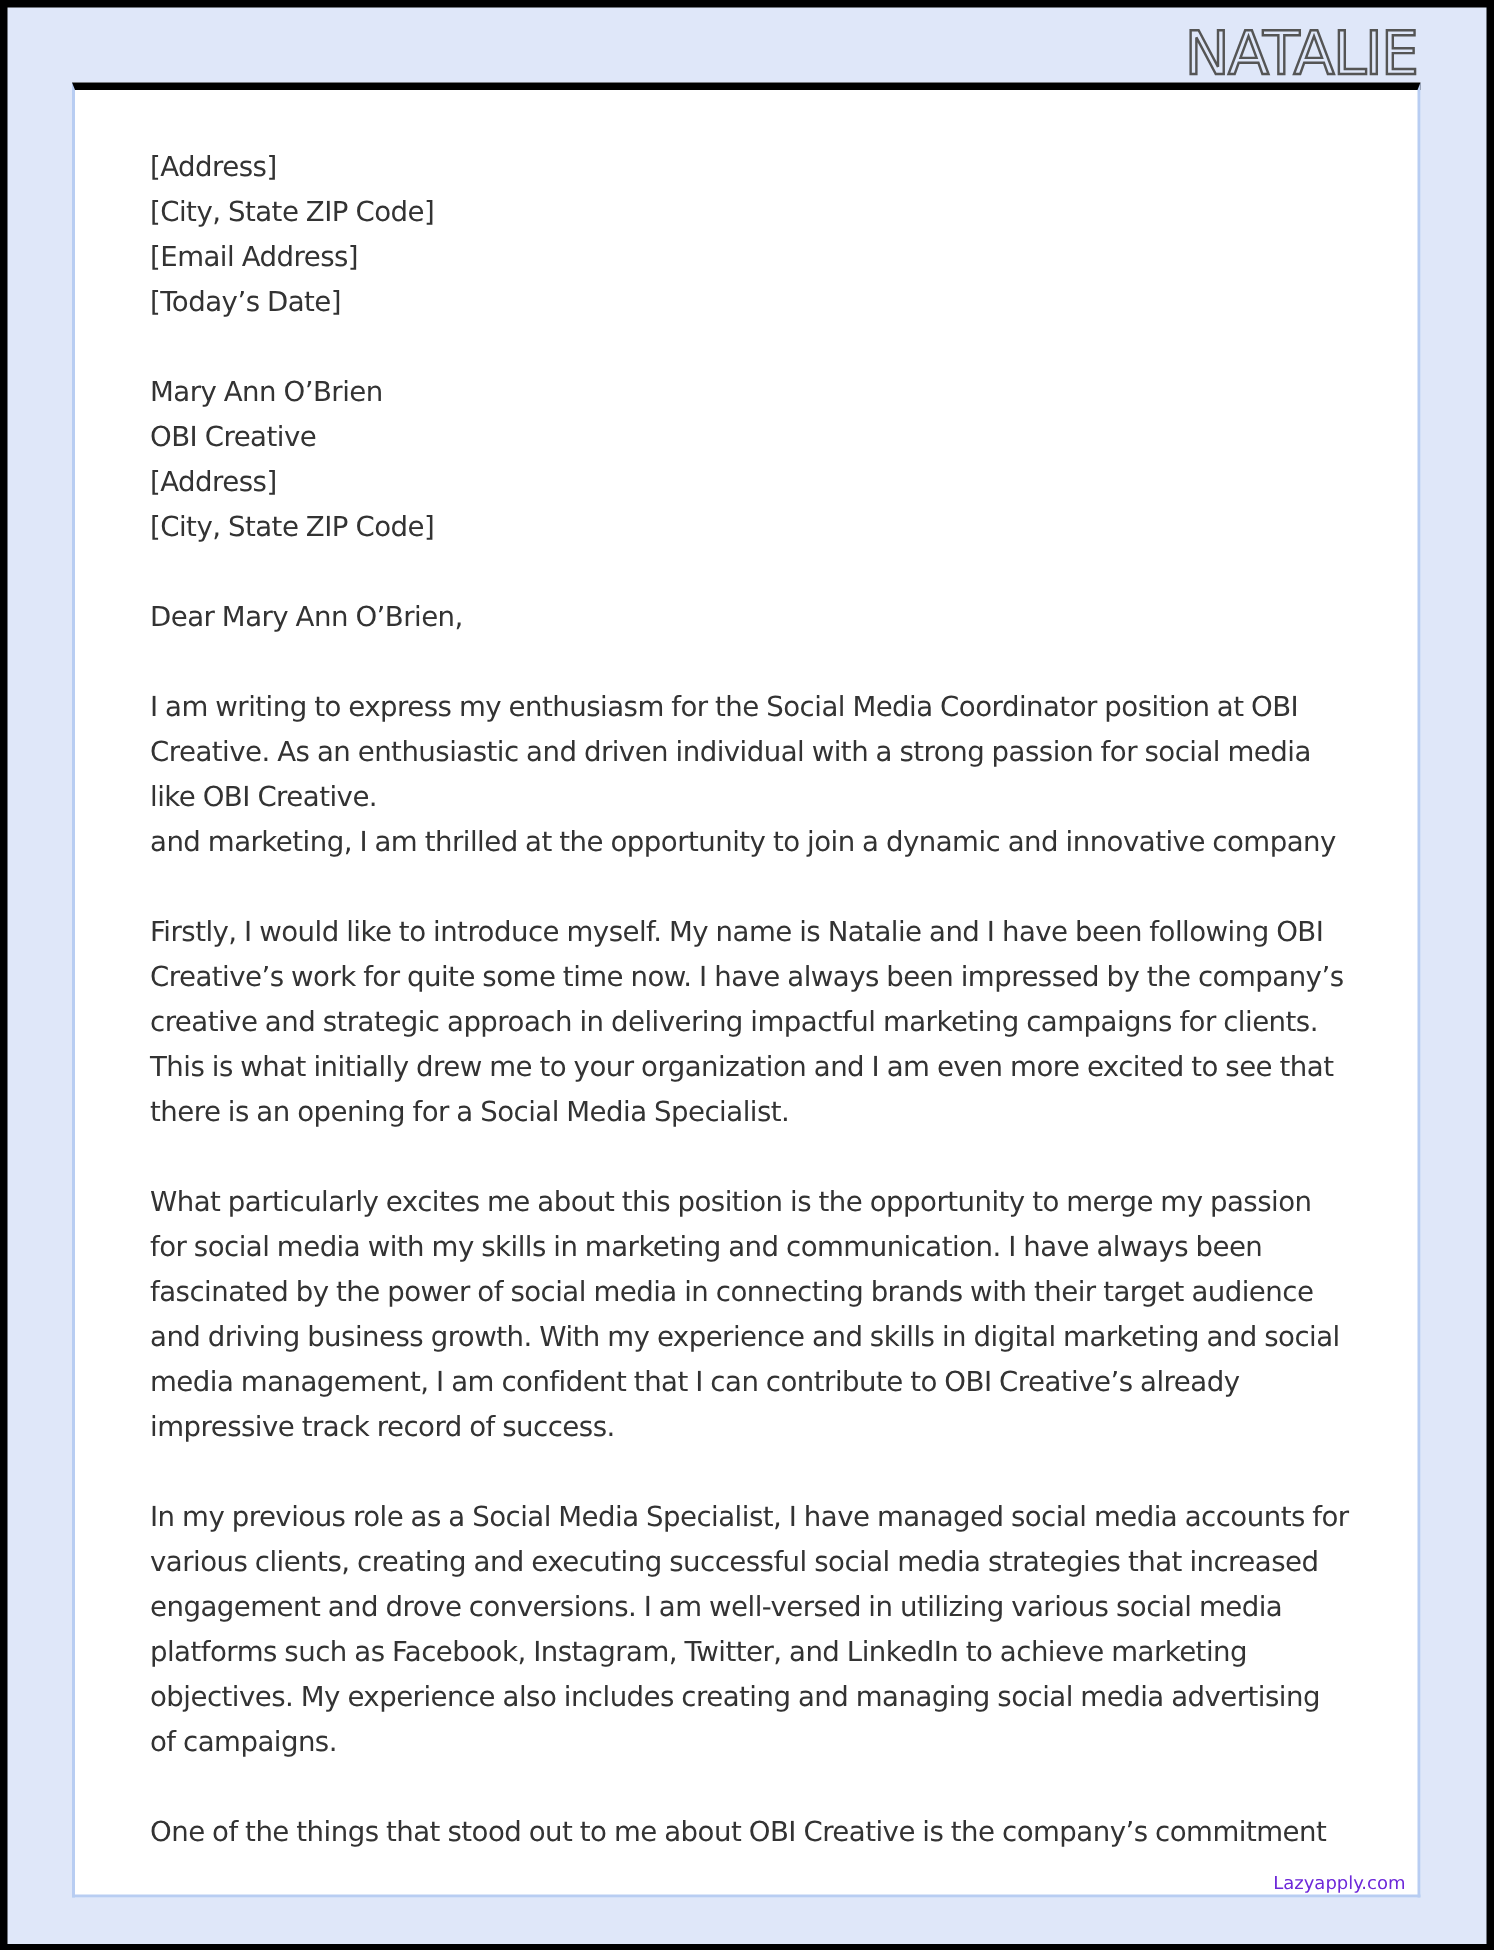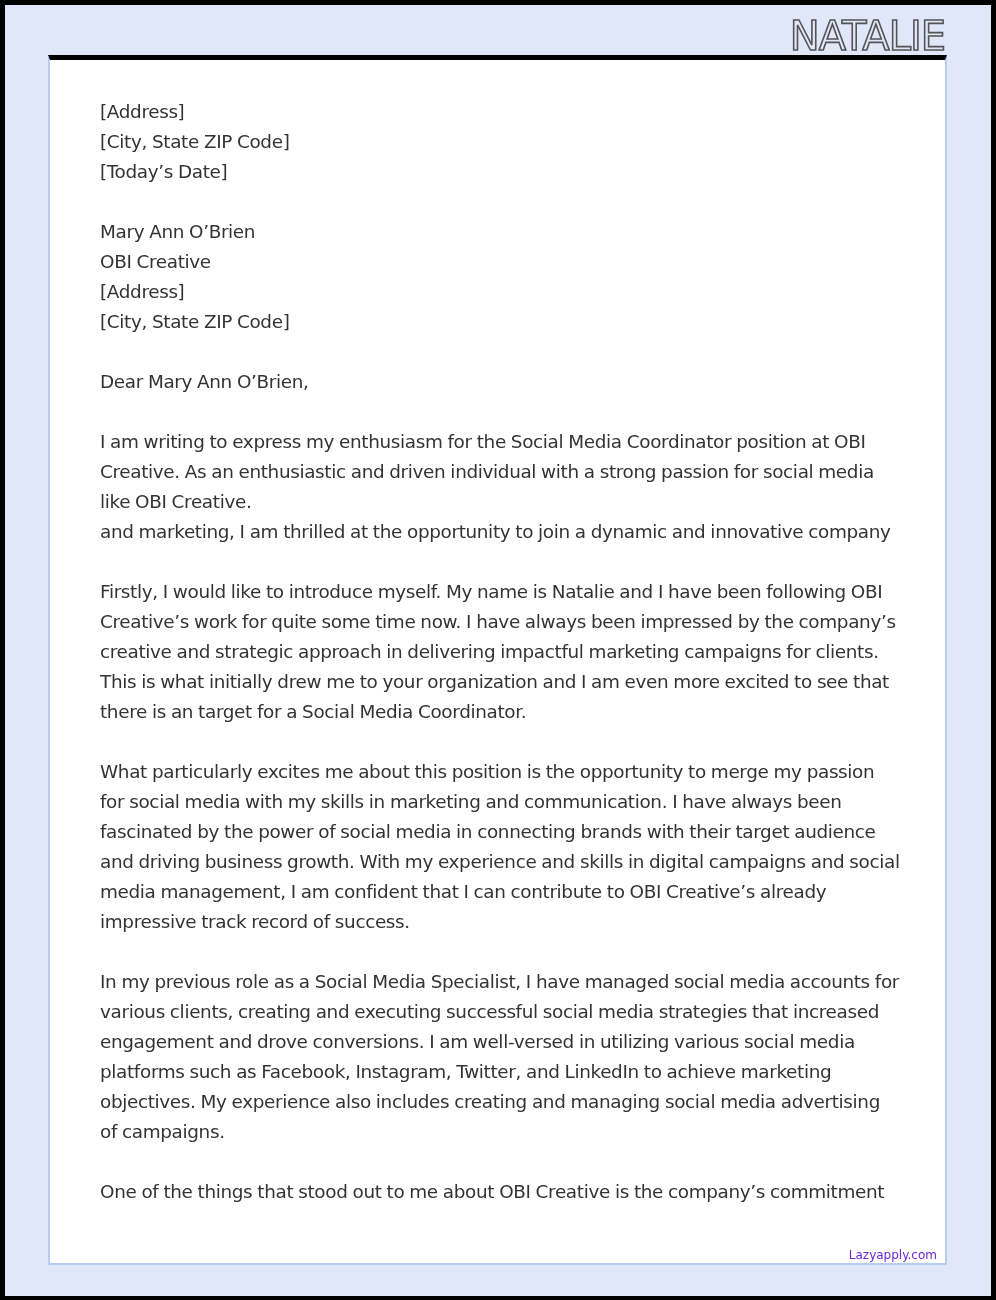--- a/index.html
+++ b/index.html
@@ -83,20 +83,21 @@
 
   <div class="page">
     <div class="watermark">Lazyapply.com</div>
   </div>
 
   <div class="letter">
 
     <div class="block">
       <span class="line">[Address]</span>
       <span class="line">[City, State ZIP Code]</span>
+      <span class="line">[Email Address]</span>
       <span class="line">[Today’s Date]</span>
     </div>
 
     <div class="block">
       <span class="line">Mary Ann O’Brien</span>
       <span class="line">OBI Creative</span>
       <span class="line">[Address]</span>
       <span class="line">[City, State ZIP Code]</span>
     </div>
 
@@ -109,28 +110,28 @@
       <span class="line">Creative. As an enthusiastic and driven individual with a strong passion for social media</span>
       <span class="line">like OBI Creative.</span>
       <span class="line">and marketing, I am thrilled at the opportunity to join a dynamic and innovative company</span>
     </p>
 
     <p>
       <span class="line">Firstly, I would like to introduce myself. My name is Natalie and I have been following OBI</span>
       <span class="line">Creative’s work for quite some time now. I have always been impressed by the company’s</span>
       <span class="line">creative and strategic approach in delivering impactful marketing campaigns for clients.</span>
       <span class="line">This is what initially drew me to your organization and I am even more excited to see that</span>
-      <span class="line">there is an target for a Social Media Coordinator.</span>
+      <span class="line">there is an opening for a Social Media Specialist.</span>
     </p>
 
     <p>
       <span class="line">What particularly excites me about this position is the opportunity to merge my passion</span>
       <span class="line">for social media with my skills in marketing and communication. I have always been</span>
       <span class="line">fascinated by the power of social media in connecting brands with their target audience</span>
-      <span class="line">and driving business growth. With my experience and skills in digital campaigns and social</span>
+      <span class="line">and driving business growth. With my experience and skills in digital marketing and social</span>
       <span class="line">media management, I am confident that I can contribute to OBI Creative’s already</span>
       <span class="line">impressive track record of success.</span>
     </p>
 
     <p>
       <span class="line">In my previous role as a Social Media Specialist, I have managed social media accounts for</span>
       <span class="line">various clients, creating and executing successful social media strategies that increased</span>
       <span class="line">engagement and drove conversions. I am well-versed in utilizing various social media</span>
       <span class="line">platforms such as Facebook, Instagram, Twitter, and LinkedIn to achieve marketing</span>
       <span class="line">objectives. My experience also includes creating and managing social media advertising</span>

